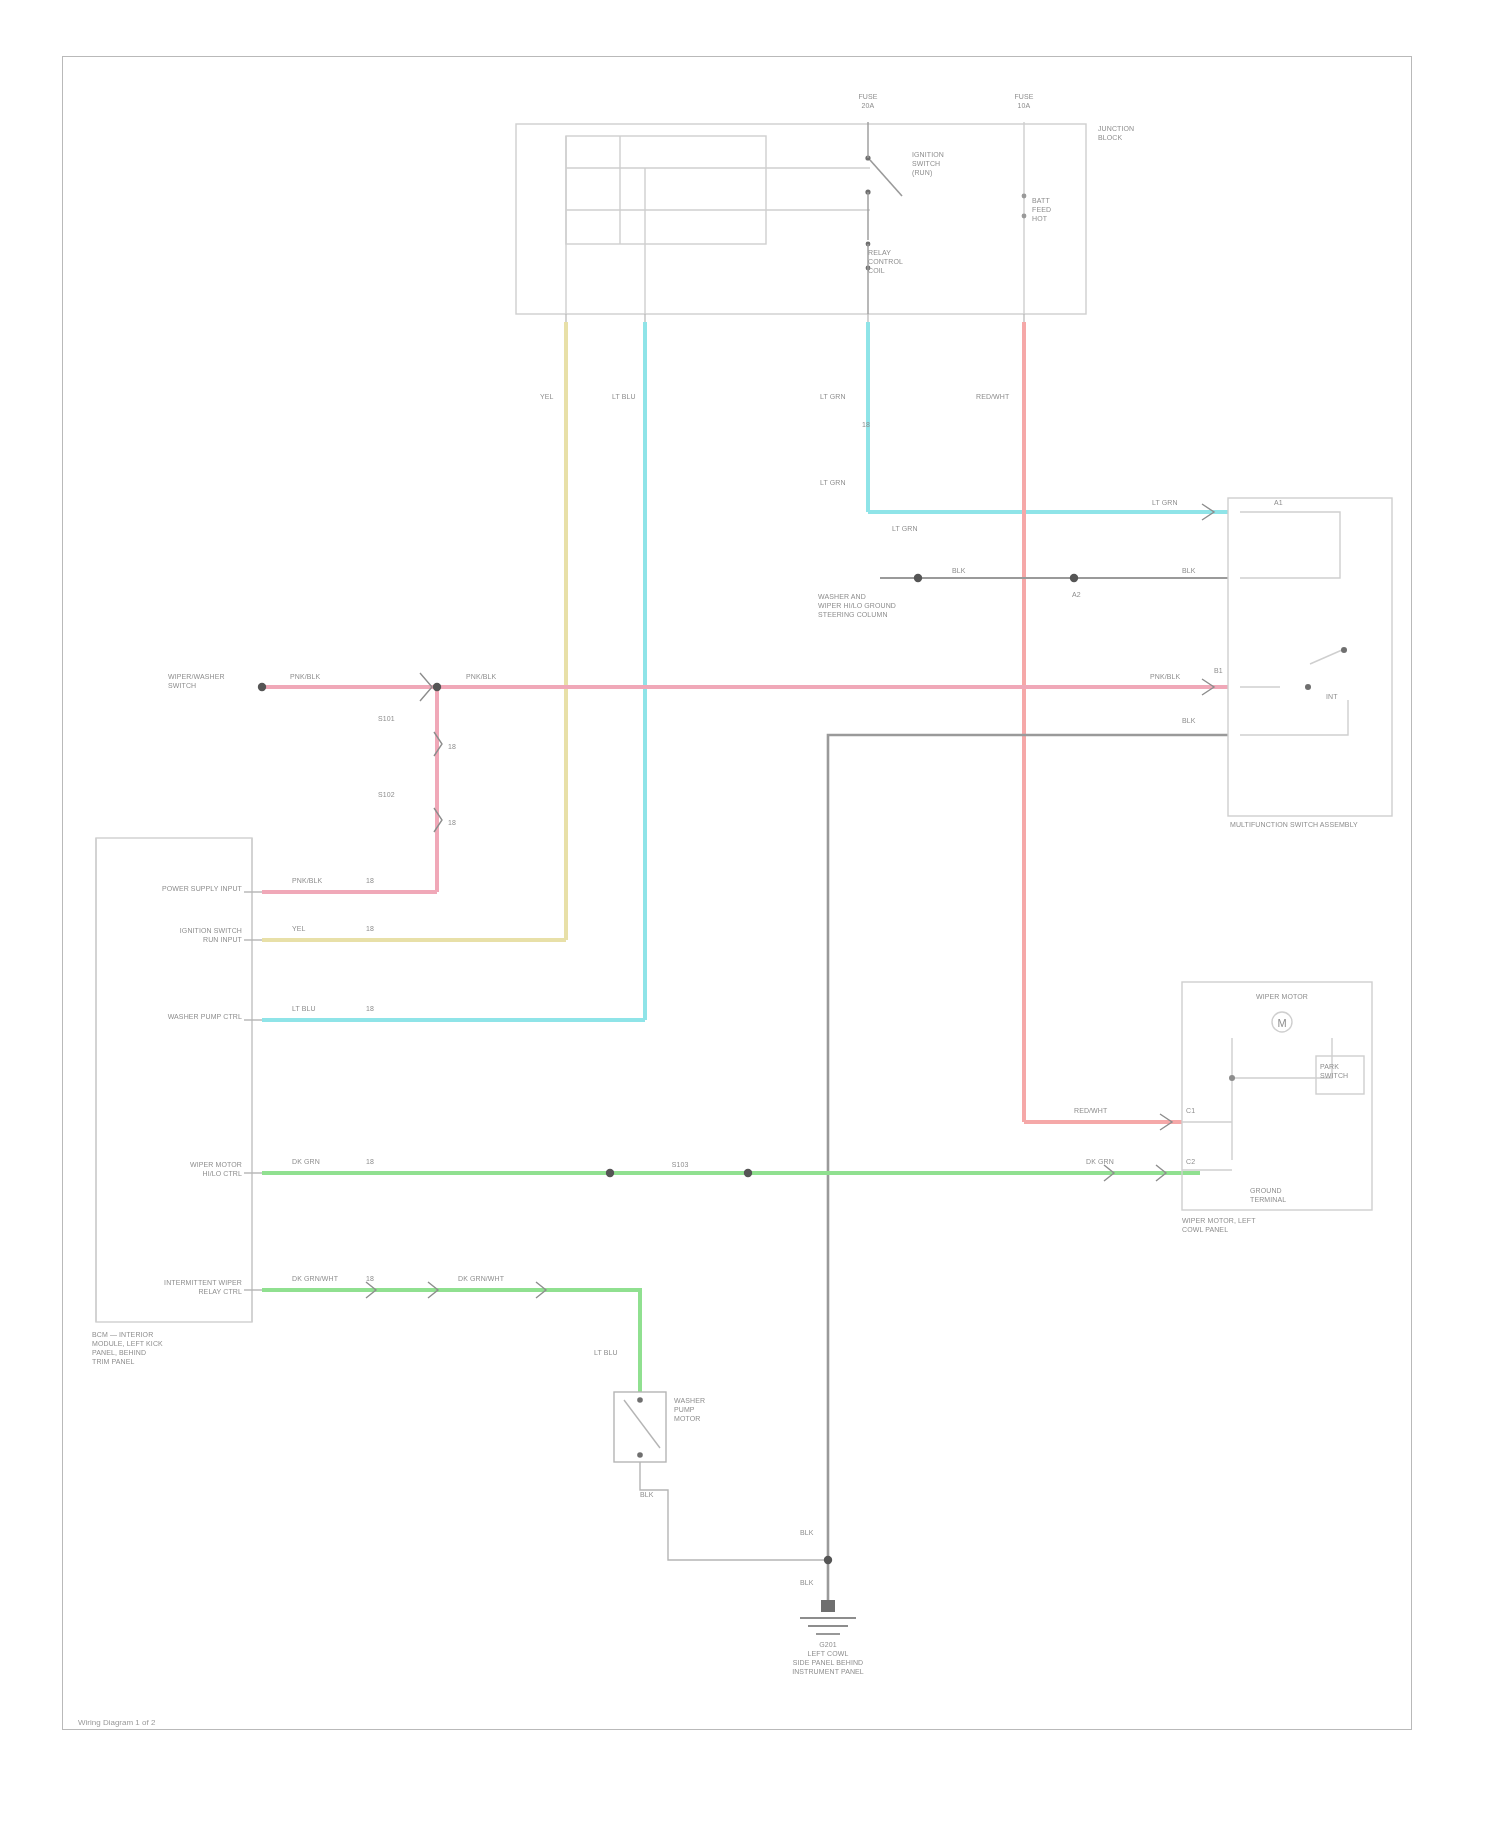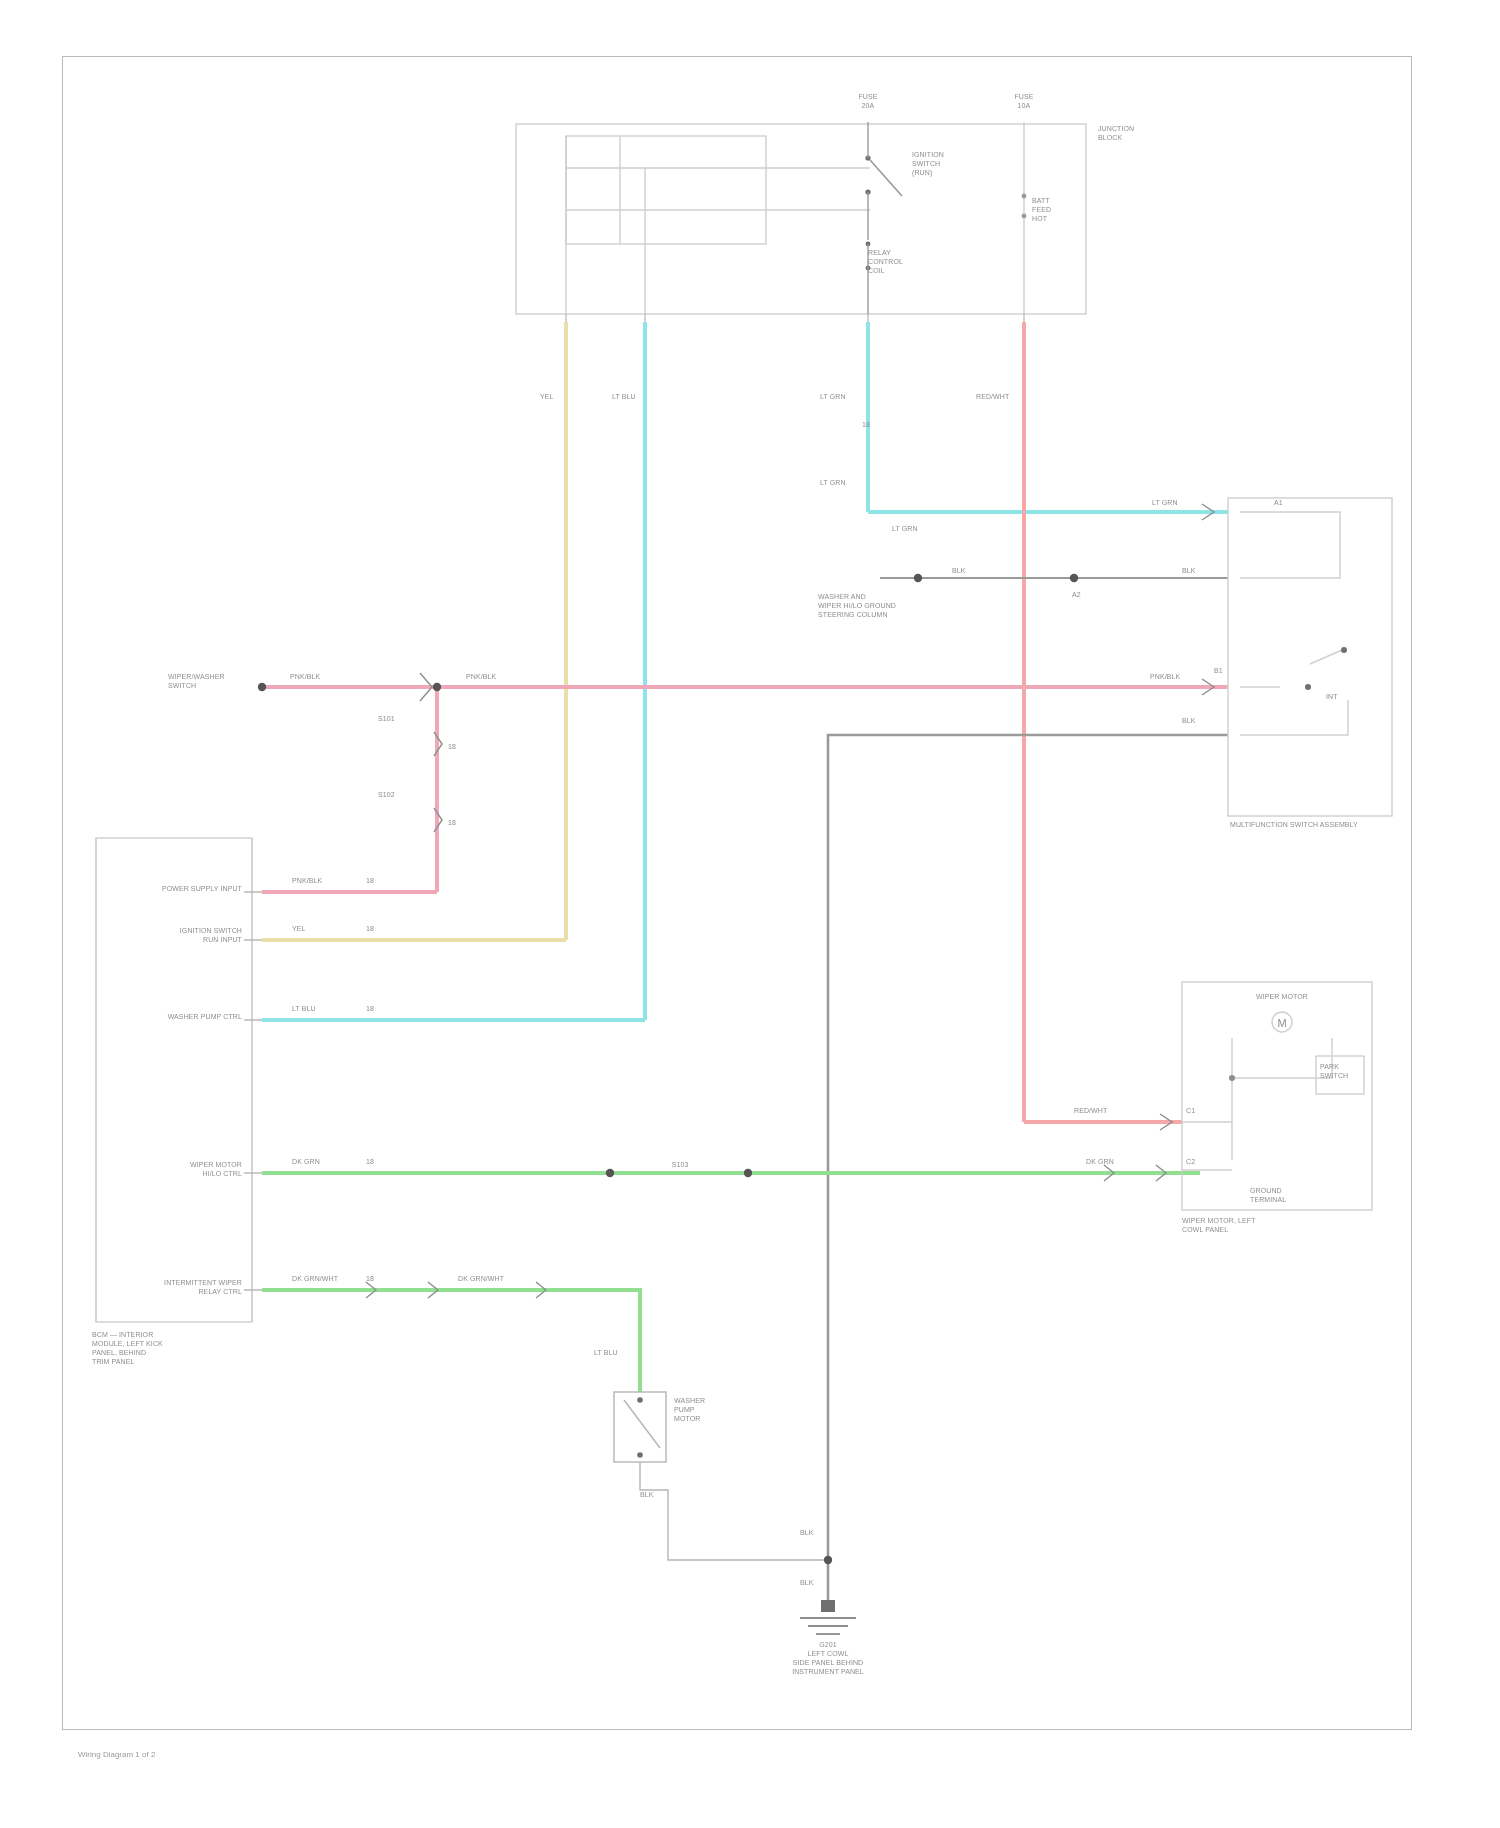--- a/index.html
+++ b/index.html
@@ -266,15 +266,15 @@
   <div class="lbl" style="left:594px;top:1348px;width:44px;">LT BLU</div>
   <div class="lbl" style="left:640px;top:1490px;width:30px;">BLK</div>
 
   <div class="lbl" style="left:800px;top:1528px;width:30px;">BLK</div>
   <div class="lbl" style="left:800px;top:1578px;width:30px;">BLK</div>
   <div class="lbl c" style="left:758px;top:1640px;width:140px;">G201
 LEFT COWL
 SIDE PANEL BEHIND
 INSTRUMENT PANEL</div>
 
-  <div class="footer" style="left:78px;top:1718px;margin-top:32px;">Wiring Diagram 1 of 2</div>
+  <div class="footer" style="left:78px;top:1718px;">Wiring Diagram 1 of 2</div>
 
 </div>
 
 </body></html>

